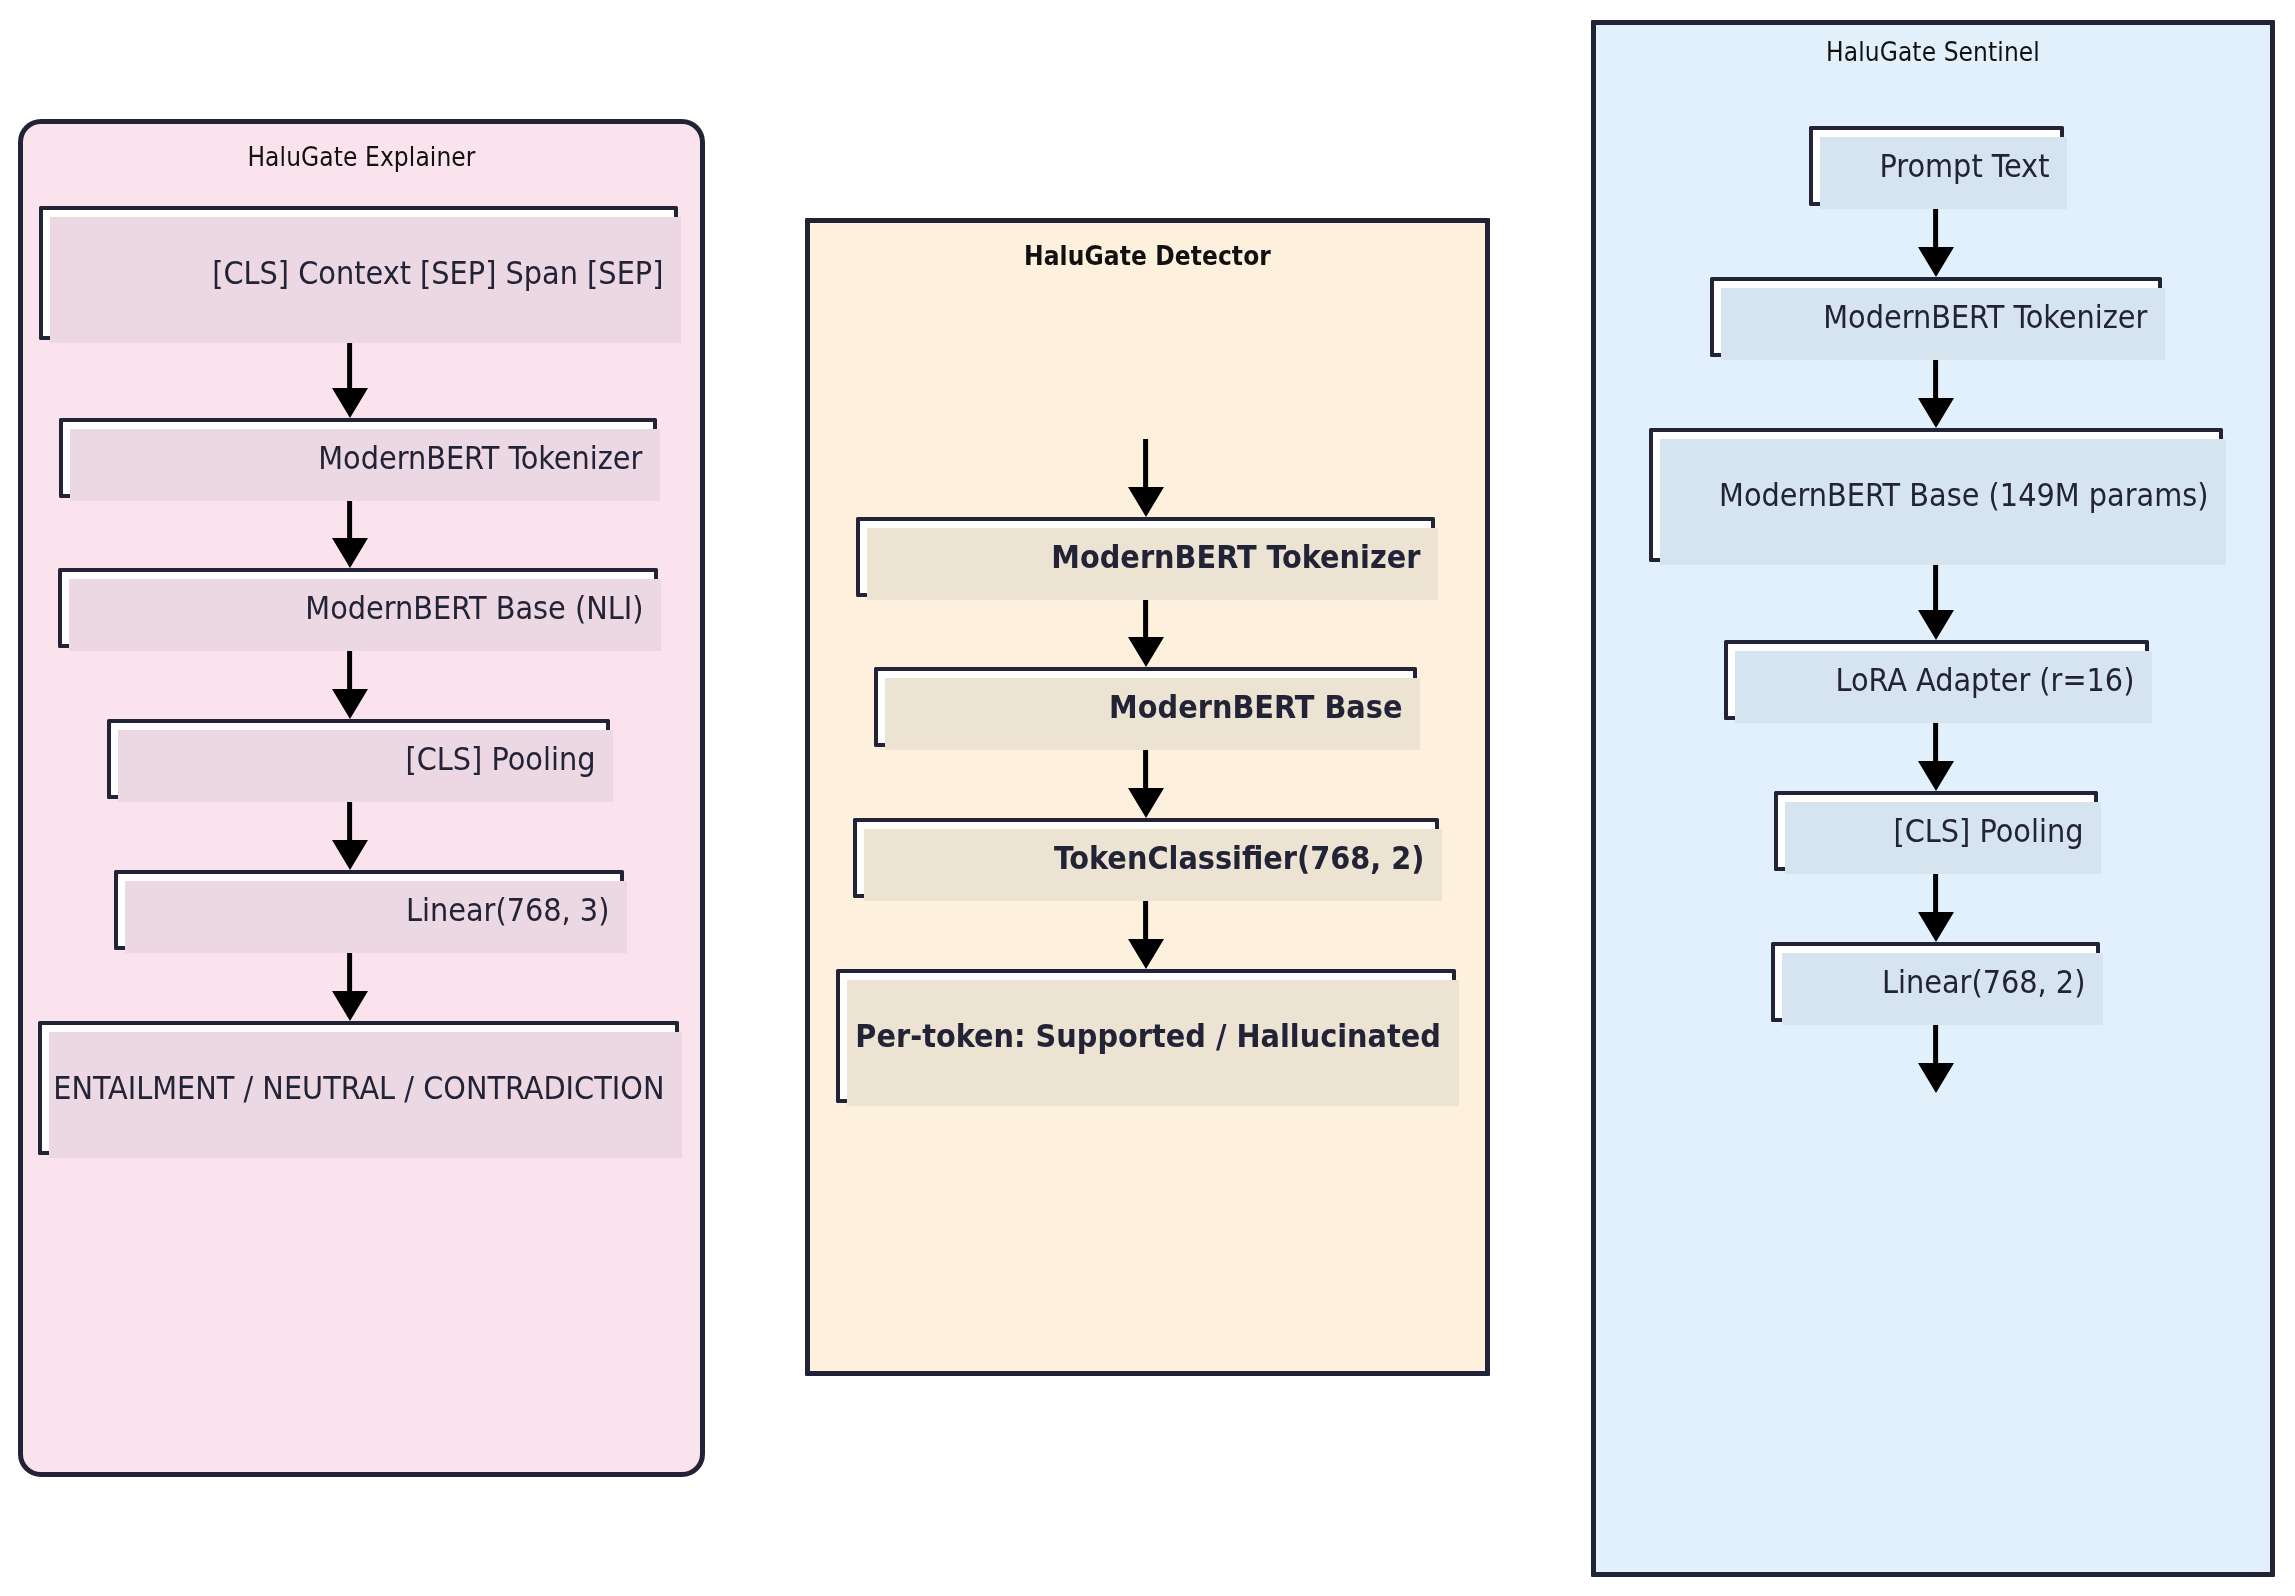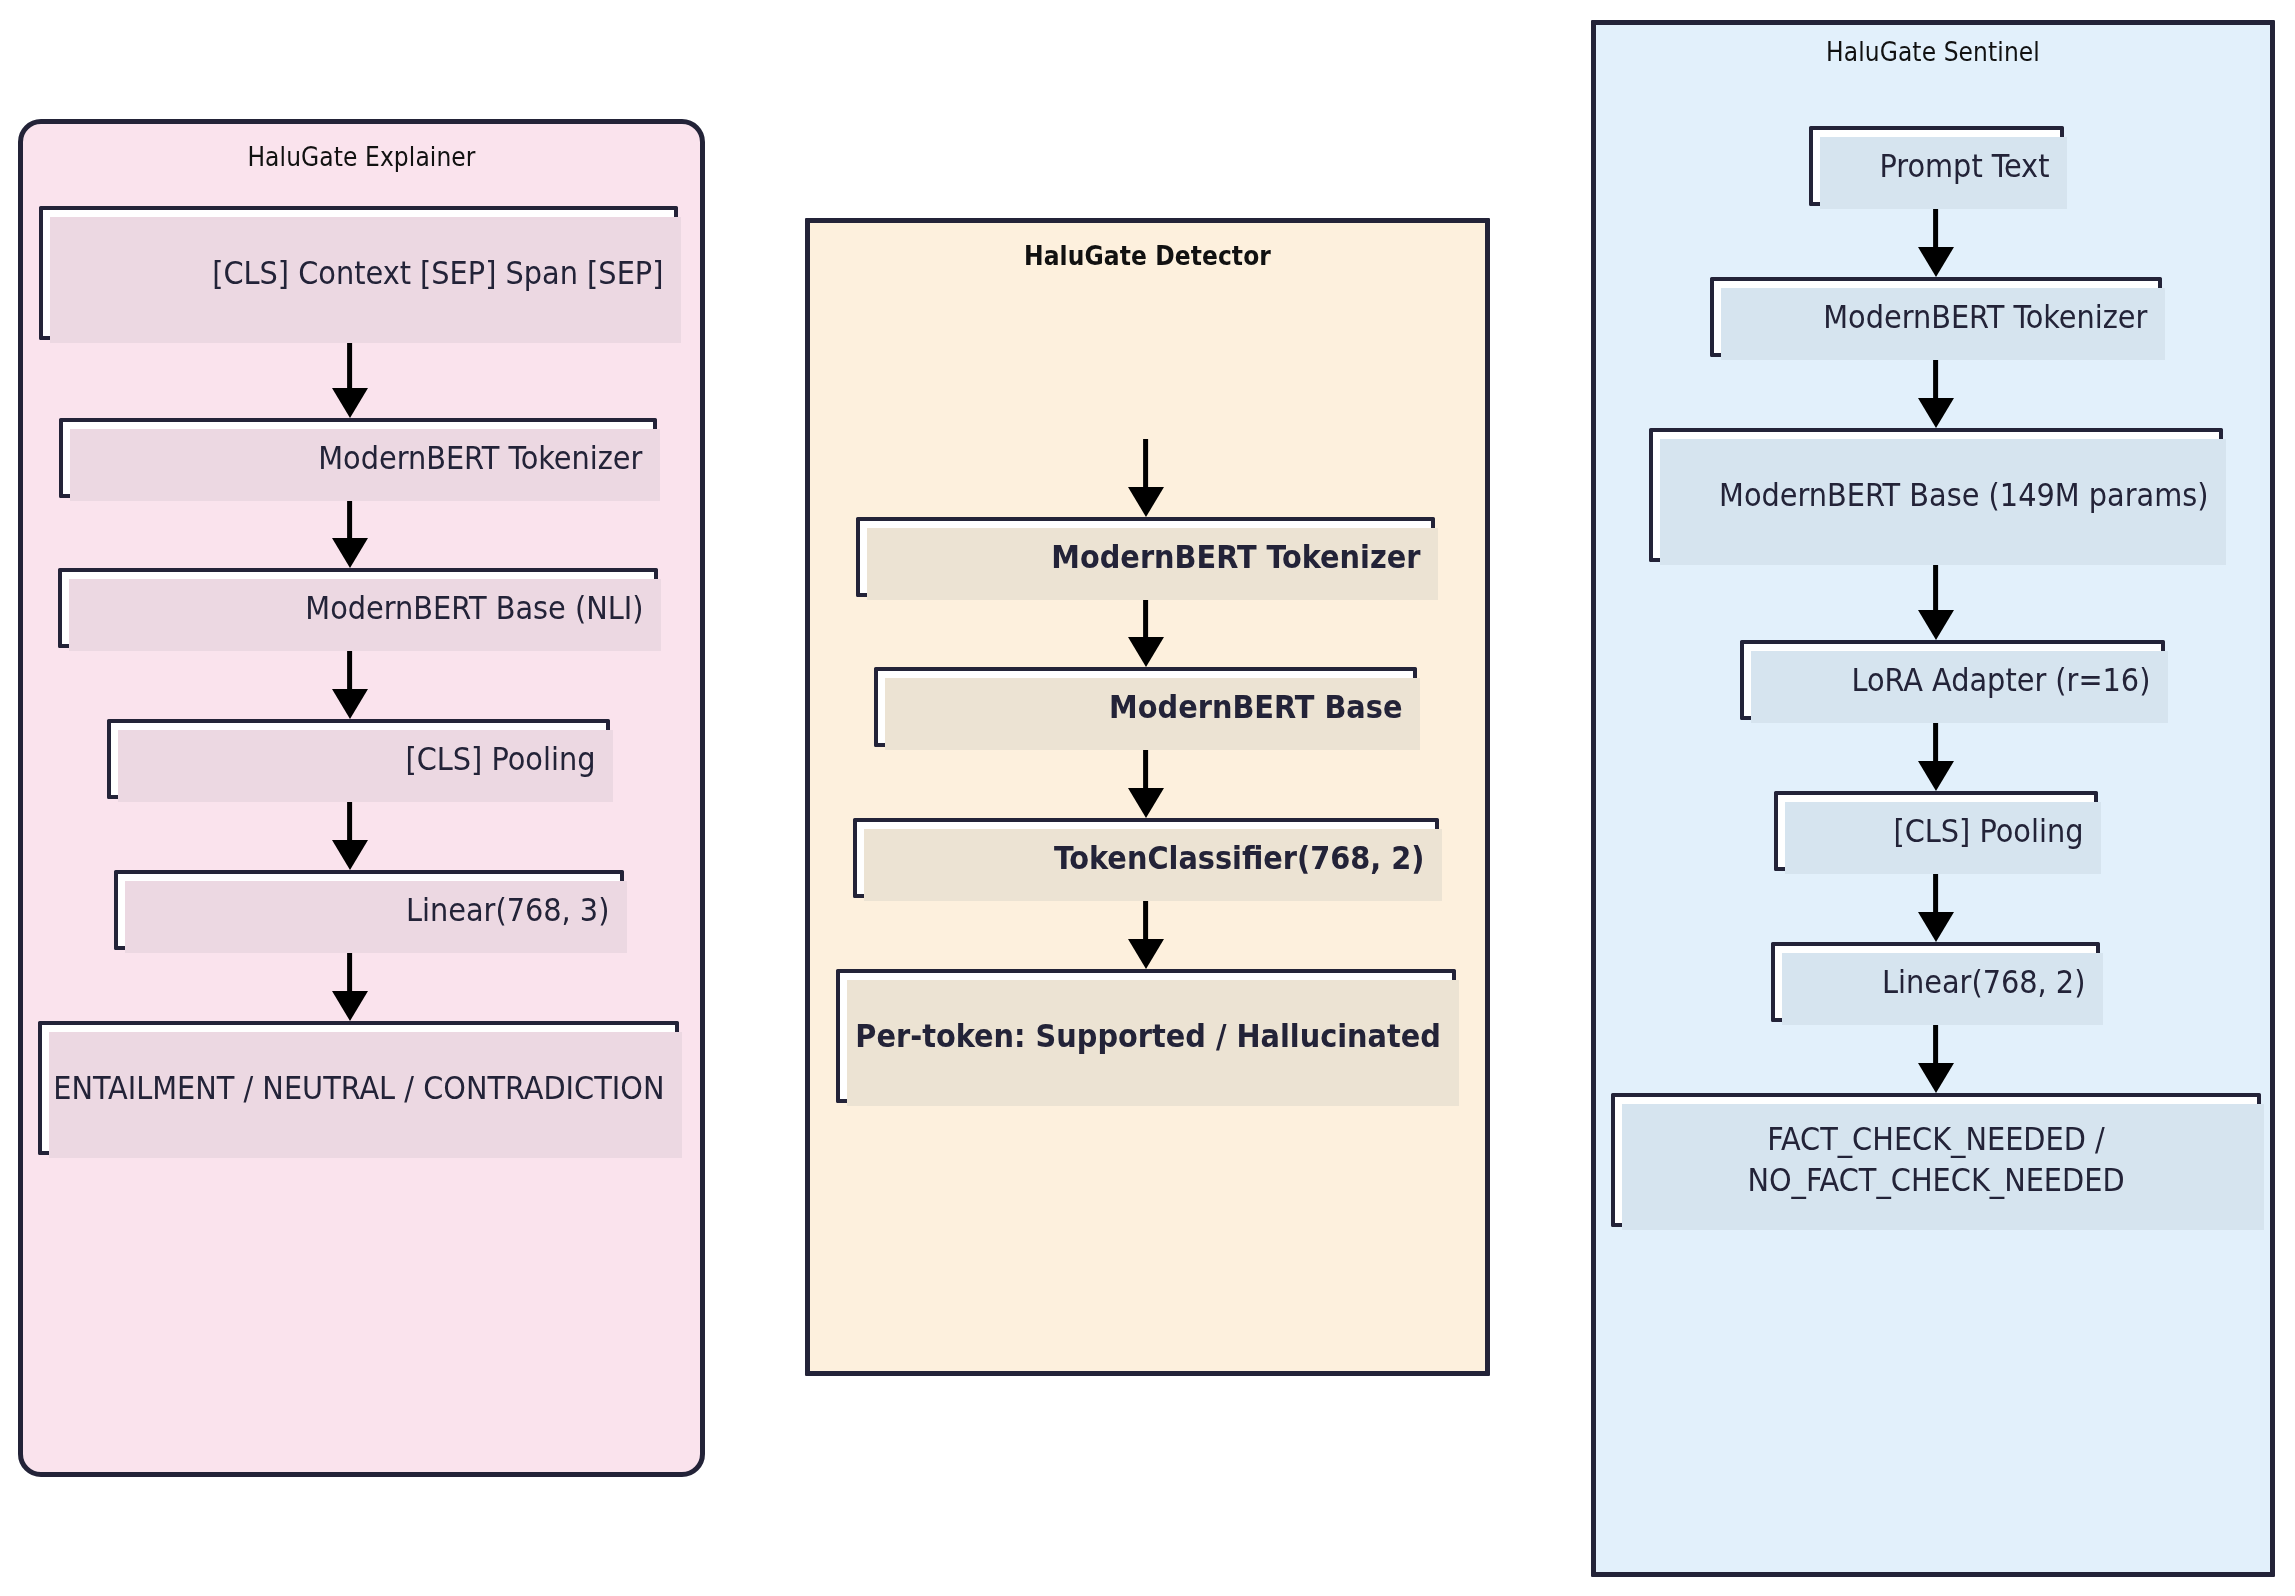--- a/index.html
+++ b/index.html
@@ -216,21 +216,21 @@
     </div>
 
     <div class="node" style="left: 53px; top: 403px; width: 574px; height: 134px;">
       <span class="node-label">ModernBERT Base (149M params)</span>
     </div>
     <div class="arrow" style="left: 321px; top: 537px; width: 37px; height: 78px;">
       <div class="shaft" style="height: 48px;"></div>
         <div class="head"></div>
     </div>
 
-    <div class="node" style="left: 144px; top: 615px; width: 425px; height: 80px; padding-left: 12px;">
+    <div class="node" style="left: 128px; top: 615px; width: 425px; height: 80px; padding-left: 12px;">
       <span class="node-label">LoRA Adapter (r=16)</span>
     </div>
     <div class="arrow" style="left: 321px; top: 695px; width: 37px; height: 71px;">
       <div class="shaft" style="height: 41px;"></div>
         <div class="head"></div>
     </div>
 
     <div class="node" style="left: 178px; top: 766px; width: 324px; height: 80px;">
       <span class="node-label">[CLS] Pooling</span>
     </div>
@@ -240,19 +240,16 @@
     </div>
 
     <div class="node" style="left: 175px; top: 917px; width: 329px; height: 80px;">
       <span class="node-label">Linear(768, 2)</span>
     </div>
     <div class="arrow" style="left: 321px; top: 997px; width: 37px; height: 71px;">
       <div class="shaft" style="height: 41px;"></div>
         <div class="head"></div>
     </div>
 
-    <div class="node" style="left: 15px; top: 1068px; width: 650px; height: 134px;">
-      <span class="node-label">FACT_CHECK_NEEDED / NO_FACT_CHECK_NEEDED</span>
-    </div>
   </div>
 
 </div>
 
 
 </body></html>

